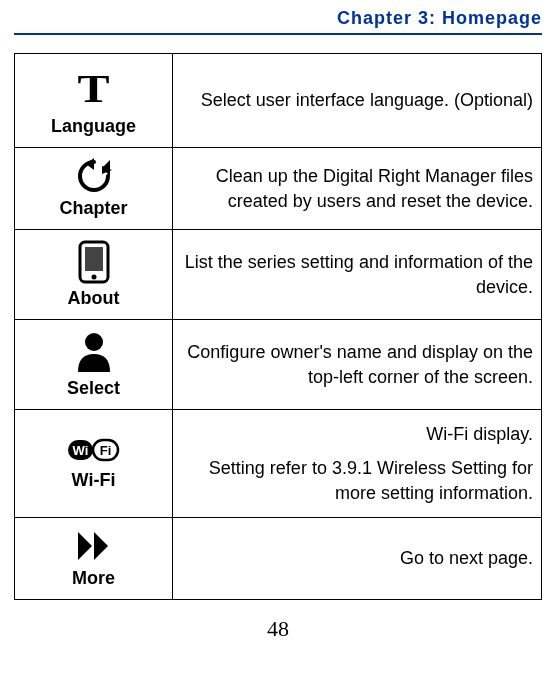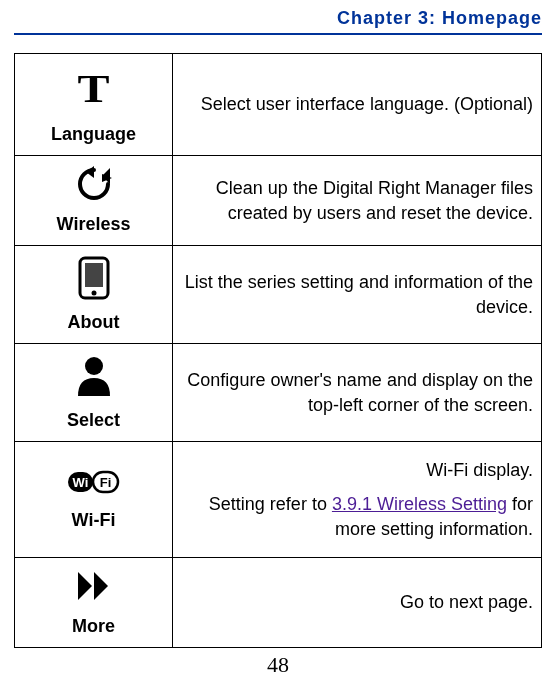--- a/index.html
+++ b/index.html
@@ -43,37 +43,35 @@
     }
     .icon-wrap {
       display: flex;
       flex-direction: column;
       align-items: center;
       gap: 4px;
     }
     .icon-label {
       font-weight: bold;
       font-size: 18px;
-      margin-top: 8px;
     }
     td.desc-cell {
       font-size: 18px;
       line-height: 1.35;
       text-align: right;
     }
     .justify { text-align: justify; }
     .link {
-      color: #4c1d95;
-      text-decoration: underline;
+      color: #000000;
     }
     .page-number {
       text-align: center;
       font-family: "Times New Roman", serif;
       font-size: 22px;
-      margin-top: 4px;
+      margin-top: 16px;
     }
     .letterT {
       font-family: "Times New Roman", serif;
       font-weight: bold;
       font-size: 48px;
       line-height: 1;
       transform: scaleY(0.85);
     }
     svg { display: block; }
     .desc-cell p { margin: 0 0 10px 0; }
@@ -104,21 +102,21 @@
         <div class="icon-wrap">
           <span>
             <svg width="44" height="36" viewBox="0 0 44 36">
               <path d="M 22 4 A 14 14 0 1 0 36 18" fill="none" stroke="#000" stroke-width="4" stroke-linecap="round"></path>
               <path d="M 22 -2 L 22 10 L 14 4 Z" fill="#000" transform="translate(0,2)"></path>
               <path d="M 36 10 L 28 18 L 36 26 Z" fill="#000" transform="translate(2,-8)"></path>
               <path d="M 34 12 L 40 18 L 34 24" fill="none" stroke="#000" stroke-width="0"></path>
               <polygon points="30,14 40,18 30,22" fill="#000" transform="translate(0,-6)"></polygon>
             </svg>
           </span>
-          <span class="icon-label">Wireless</span>
+          <span class="icon-label">Chapter</span>
         </div>
       </td>
       <td class="desc-cell justify">Clean up the Digital Right Manager files created by users and reset the device.</td>
     </tr>
 
     <tr>
       <td class="icon-cell">
         <div class="icon-wrap">
           <span>
             <svg width="36" height="44" viewBox="0 0 36 44">

